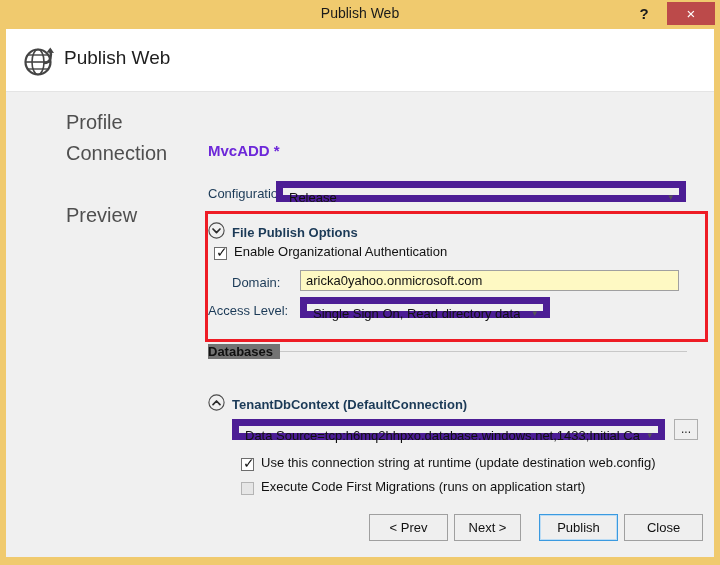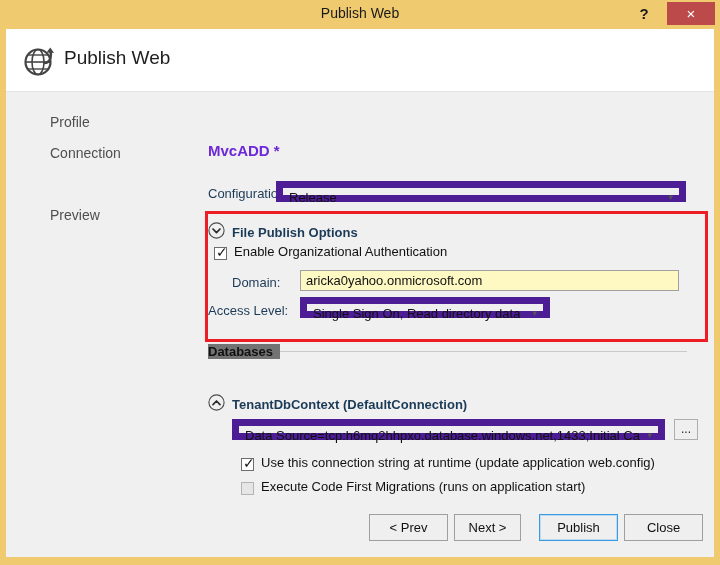--- a/index.html
+++ b/index.html
@@ -118,23 +118,23 @@
     top: 0;
     width: 175px;
     height: 465px;
   }
   .nav-item {
     position: absolute;
     left: 0;
     width: 165px;
     height: 31px;
     line-height: 31px;
-    padding-left: 44px;
-    box-sizing: border-box;
-    font-size: 14px;
+    padding-left: 60px;
+    box-sizing: border-box;
+    font-size: 20px;
     color: #4f4f4f;
     cursor: default;
   }
   .nav-item.selected {
     background: #1a8cd0;
     color: #ffffff;
   }
   .nav-item.selected::after {
     content: "";
     position: absolute;
@@ -401,21 +401,21 @@
 
         <div class="combo" style="left:51px; top:327px; width:433px;">
           <span class="txt" style="right:18px;">Data Source=tcp:h6mq2hhpxo.database.windows.net,1433;Initial Catalog=M</span>
           <span class="chev">▾</span>
         </div>
         <div class="dots-btn" style="left:493px; top:327px;">...</div>
 
         <div class="cb" style="left:60px; top:366px;">
           <span class="tick">✓</span>
         </div>
-        <div class="cb-label" style="left:80px; top:363px;">Use this connection string at runtime (update application web.config)</div>
+        <div class="cb-label" style="left:80px; top:363px;">Use this connection string at runtime (update destination web.config)</div>
 
         <div class="cb disabled" style="left:60px; top:390px;"></div>
         <div class="cb-label" style="left:80px; top:387px;">Execute Code First Migrations (runs on application start)</div>
 
         <div class="redbox" style="left:24px; top:119px; width:503px; height:131px;"></div>
 
         <div class="btn" style="left:188px; top:422px; width:79px;">&lt; Prev</div>
         <div class="btn" style="left:273px; top:422px; width:67px;">Next &gt;</div>
         <div class="btn focused" style="left:358px; top:422px; width:79px;">Publish</div>
         <div class="btn" style="left:443px; top:422px; width:79px;">Close</div>

